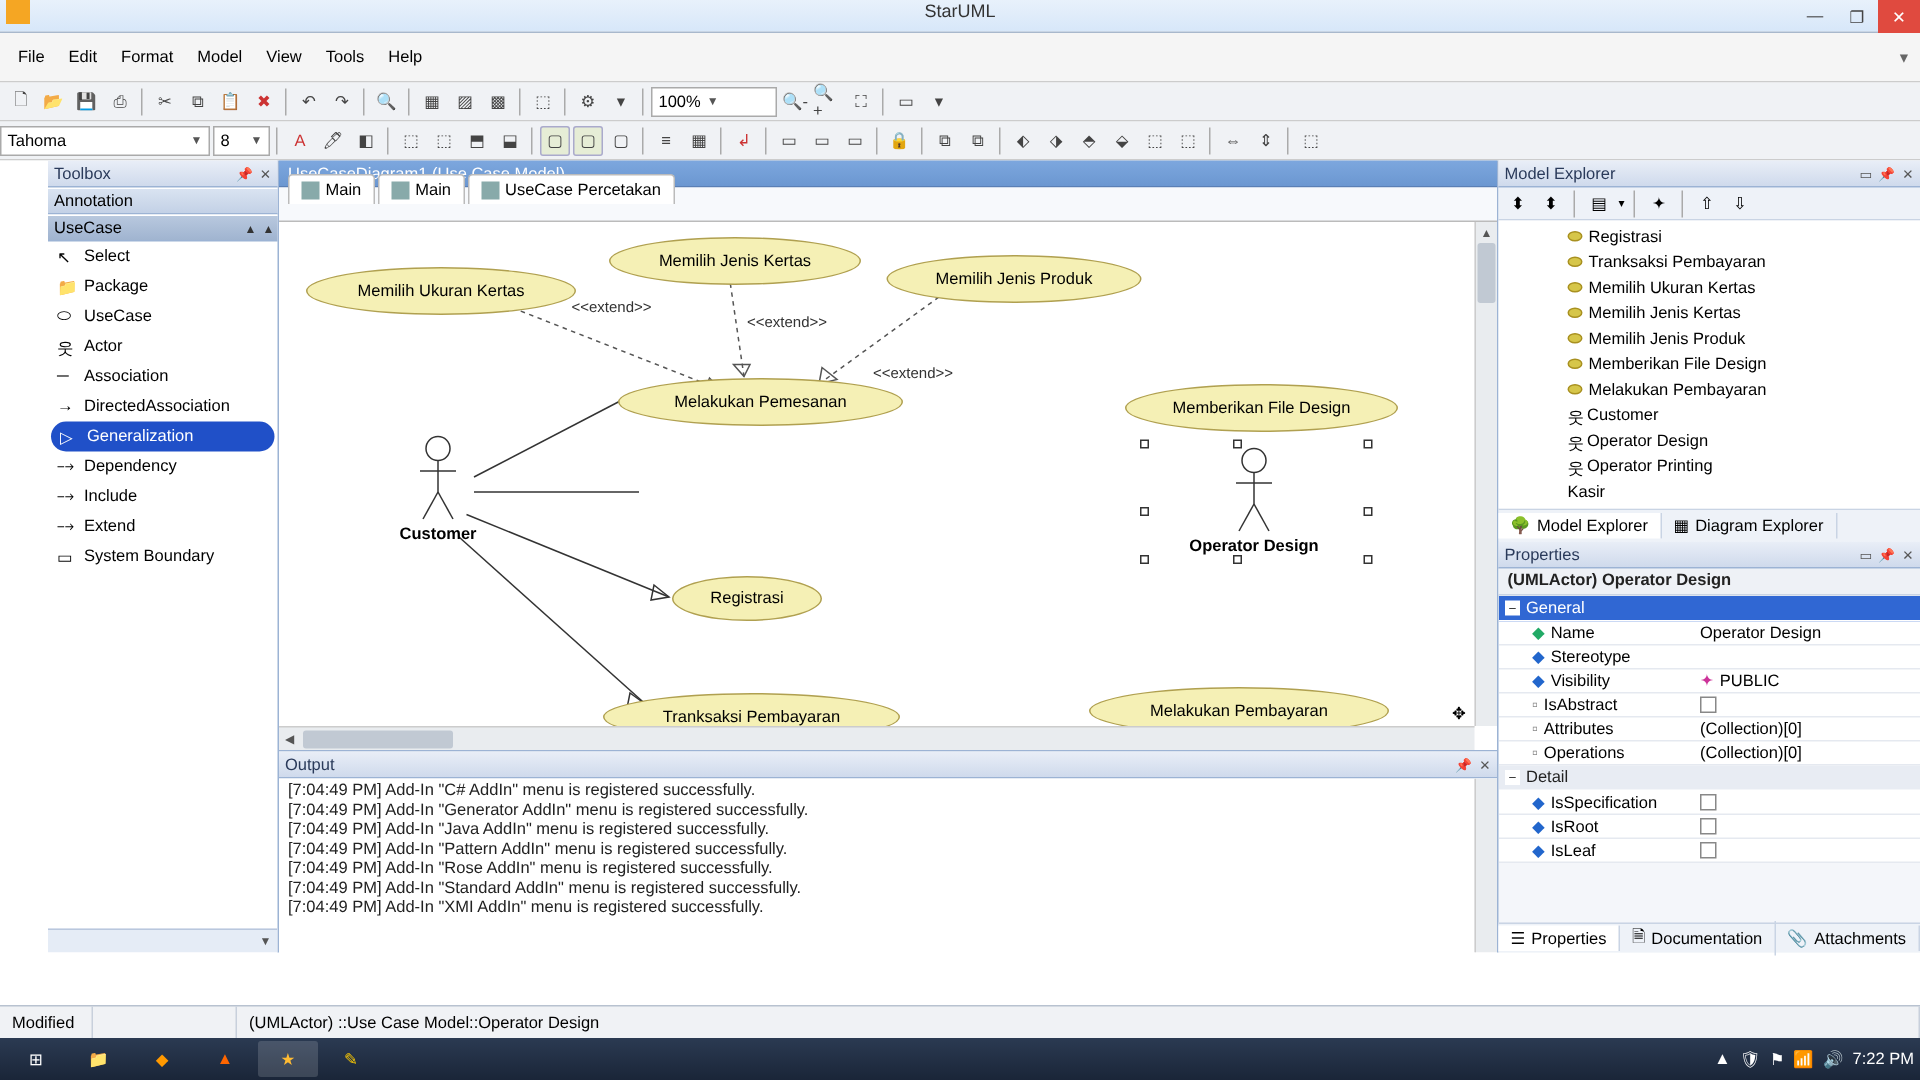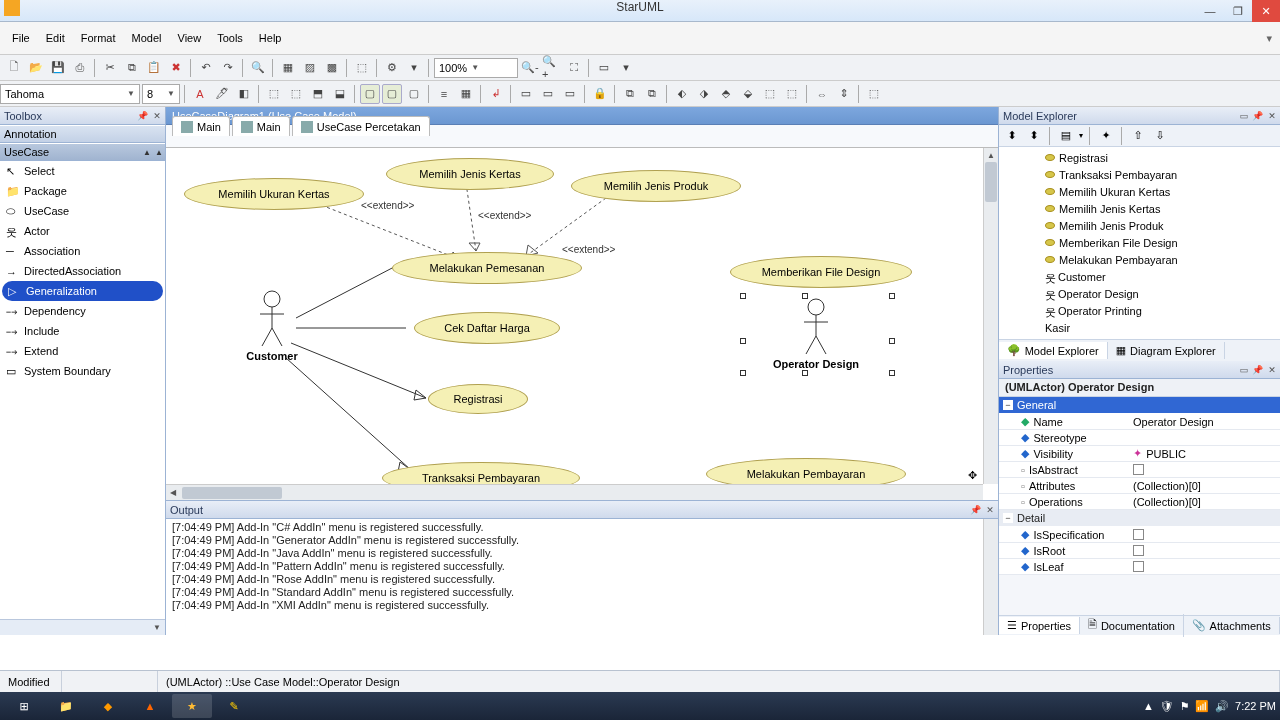--- a/index.html
+++ b/index.html
@@ -21,21 +21,21 @@
 .toolbar { height: 26px; background: #f0f2f5; border-bottom: 1px solid #ccc; display: flex; align-items: center; padding: 0 4px; gap: 2px; }
 .tb-btn { width: 20px; height: 20px; display: inline-flex; align-items: center; justify-content: center; cursor: pointer; color: #444; border-radius: 2px; }
 .tb-sep { width: 2px; height: 18px; border-left: 1px solid #aaa; margin: 0 2px; }
 .tb-combo { height: 20px; border: 1px solid #aaa; background: #fff; padding: 0 4px; display: inline-flex; align-items: center; gap: 4px; }
 .tb-combo .arrow { font-size: 8px; color: #555; }
 
 .toolbar2 { height: 26px; background: #f0f2f5; border-bottom: 1px solid #ccc; display: flex; align-items: center; padding: 0 0; gap: 2px; }
 
 .main-area { flex: 1; display: flex; min-height: 0; }
 
-.left-panel { width: 166px; border-right: 1px solid #9cb3d4; display: flex; flex-direction: column; background: #fff; }
+.left-panel { width: 186px; border-right: 1px solid #9cb3d4; display: flex; flex-direction: column; background: #fff; padding-left: 32px; }
 .panel-header { height: 18px; background: linear-gradient(#e9eef7, #cfdaec); border-bottom: 1px solid #9cb3d4; display: flex; align-items: center; padding: 0 4px; color: #2a3a5a; font-weight: normal; position: relative; }
 .panel-header .hdr-btns { position: absolute; right: 2px; display: flex; gap: 2px; }
 .hdr-btn { width: 12px; height: 12px; display: inline-flex; align-items: center; justify-content: center; font-size: 9px; color: #555; cursor: pointer; }
 
 .section-header { height: 18px; background: linear-gradient(#d9e3f1, #c3d1e6); border-bottom: 1px solid #9cb3d4; border-top: 1px solid #fff; display: flex; align-items: center; padding: 0 4px; cursor: pointer; }
 .section-header.dark { background: linear-gradient(#b8c8de, #a0b4d0); position: relative; }
 .section-header .scroll-arrow { position: absolute; right: 14px; font-size: 8px; color: #333; }
 .section-header .scroll-arrow2 { position: absolute; right: 2px; font-size: 8px; color: #333; }
 
 .tool-list { flex: 1; overflow: hidden; }
@@ -329,23 +329,20 @@
             <span>Memilih Ukuran Kertas</span>
           </div>
         <div class="usecase" style="left:220px;top:10px;width:168px;height:32px">
             <span>Memilih Jenis Kertas</span>
           </div>
         <div class="usecase" style="left:405px;top:22px;width:170px;height:32px">
             <span>Memilih Jenis Produk</span>
           </div>
         <div class="usecase" style="left:226px;top:104px;width:190px;height:32px">
             <span>Melakukan Pemesanan</span>
-          </div>
-        <div class="usecase" style="left:248px;top:164px;width:146px;height:32px">
-            <span>Cek Daftar Harga</span>
           </div>
         <div class="usecase" style="left:262px;top:236px;width:100px;height:30px">
             <span>Registrasi</span>
           </div>
         <div class="usecase" style="left:564px;top:108px;width:182px;height:32px">
             <span>Memberikan File Design</span>
           </div>
         <div class="usecase" style="left:216px;top:314px;width:198px;height:32px">
             <span>Tranksaksi Pembayaran</span>
           </div>

